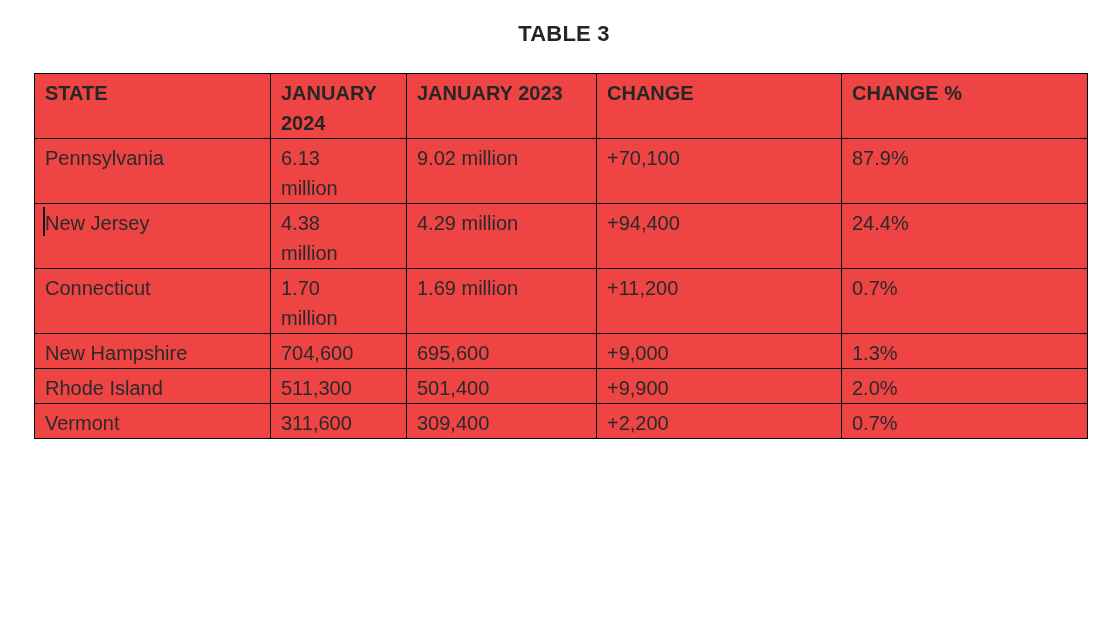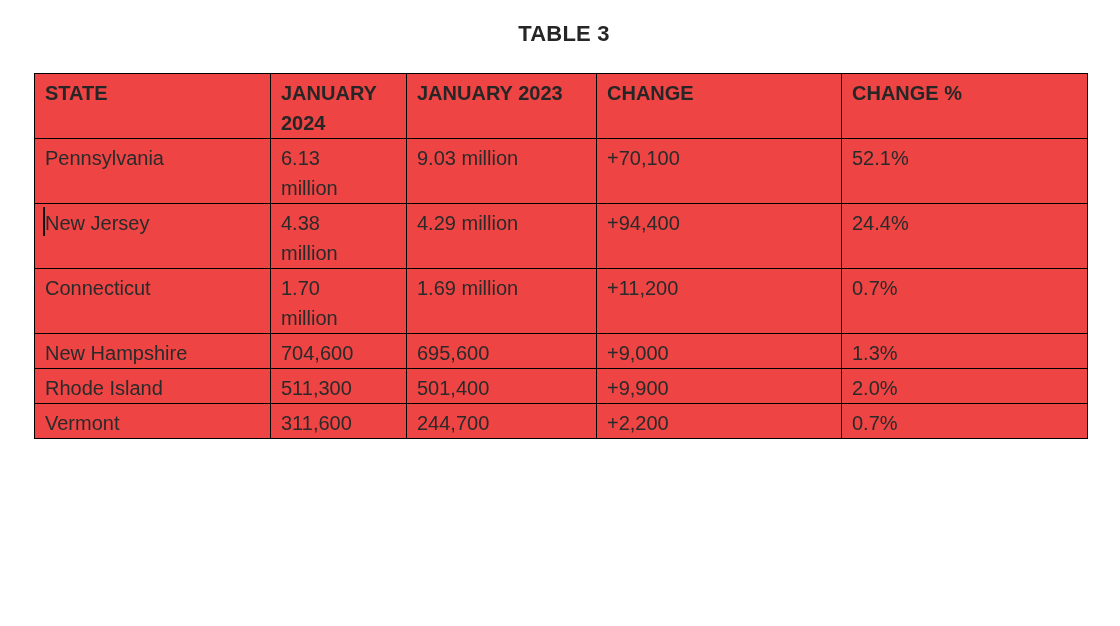--- a/index.html
+++ b/index.html
@@ -89,23 +89,23 @@
         <th>JANUARY 2024</th>
         <th>JANUARY 2023</th>
         <th>CHANGE</th>
         <th>CHANGE %</th>
       </tr>
     </thead>
     <tbody>
       <tr class="row-tall">
         <td><span>Pennsylvania</span></td>
         <td><span class="narrow">6.13 million</span></td>
-        <td><span>9.03 million</span></td>
+        <td><span>9.02 million</span></td>
         <td><span>+70,100</span></td>
-        <td><span>52.1%</span></td>
+        <td><span>87.9%</span></td>
       </tr>
       <tr class="row-tall">
         <td class="cell-rel">
           <span class="text-caret"></span>
           <span>New Jersey</span>
         </td>
         <td><span class="narrow">4.38 million</span></td>
         <td><span>4.29 million</span></td>
         <td><span>+94,400</span></td>
         <td><span>24.4%</span></td>
@@ -127,20 +127,20 @@
       <tr class="row-short">
         <td><span>Rhode Island</span></td>
         <td><span class="narrow">511,300</span></td>
         <td><span>501,400</span></td>
         <td><span>+9,900</span></td>
         <td><span>2.0%</span></td>
       </tr>
       <tr class="row-short">
         <td><span>Vermont</span></td>
         <td><span class="narrow">311,600</span></td>
-        <td><span>244,700</span></td>
+        <td><span>309,400</span></td>
         <td><span>+2,200</span></td>
         <td><span>0.7%</span></td>
       </tr>
     </tbody>
   </table>
 
 </div>
 
 </body></html>

